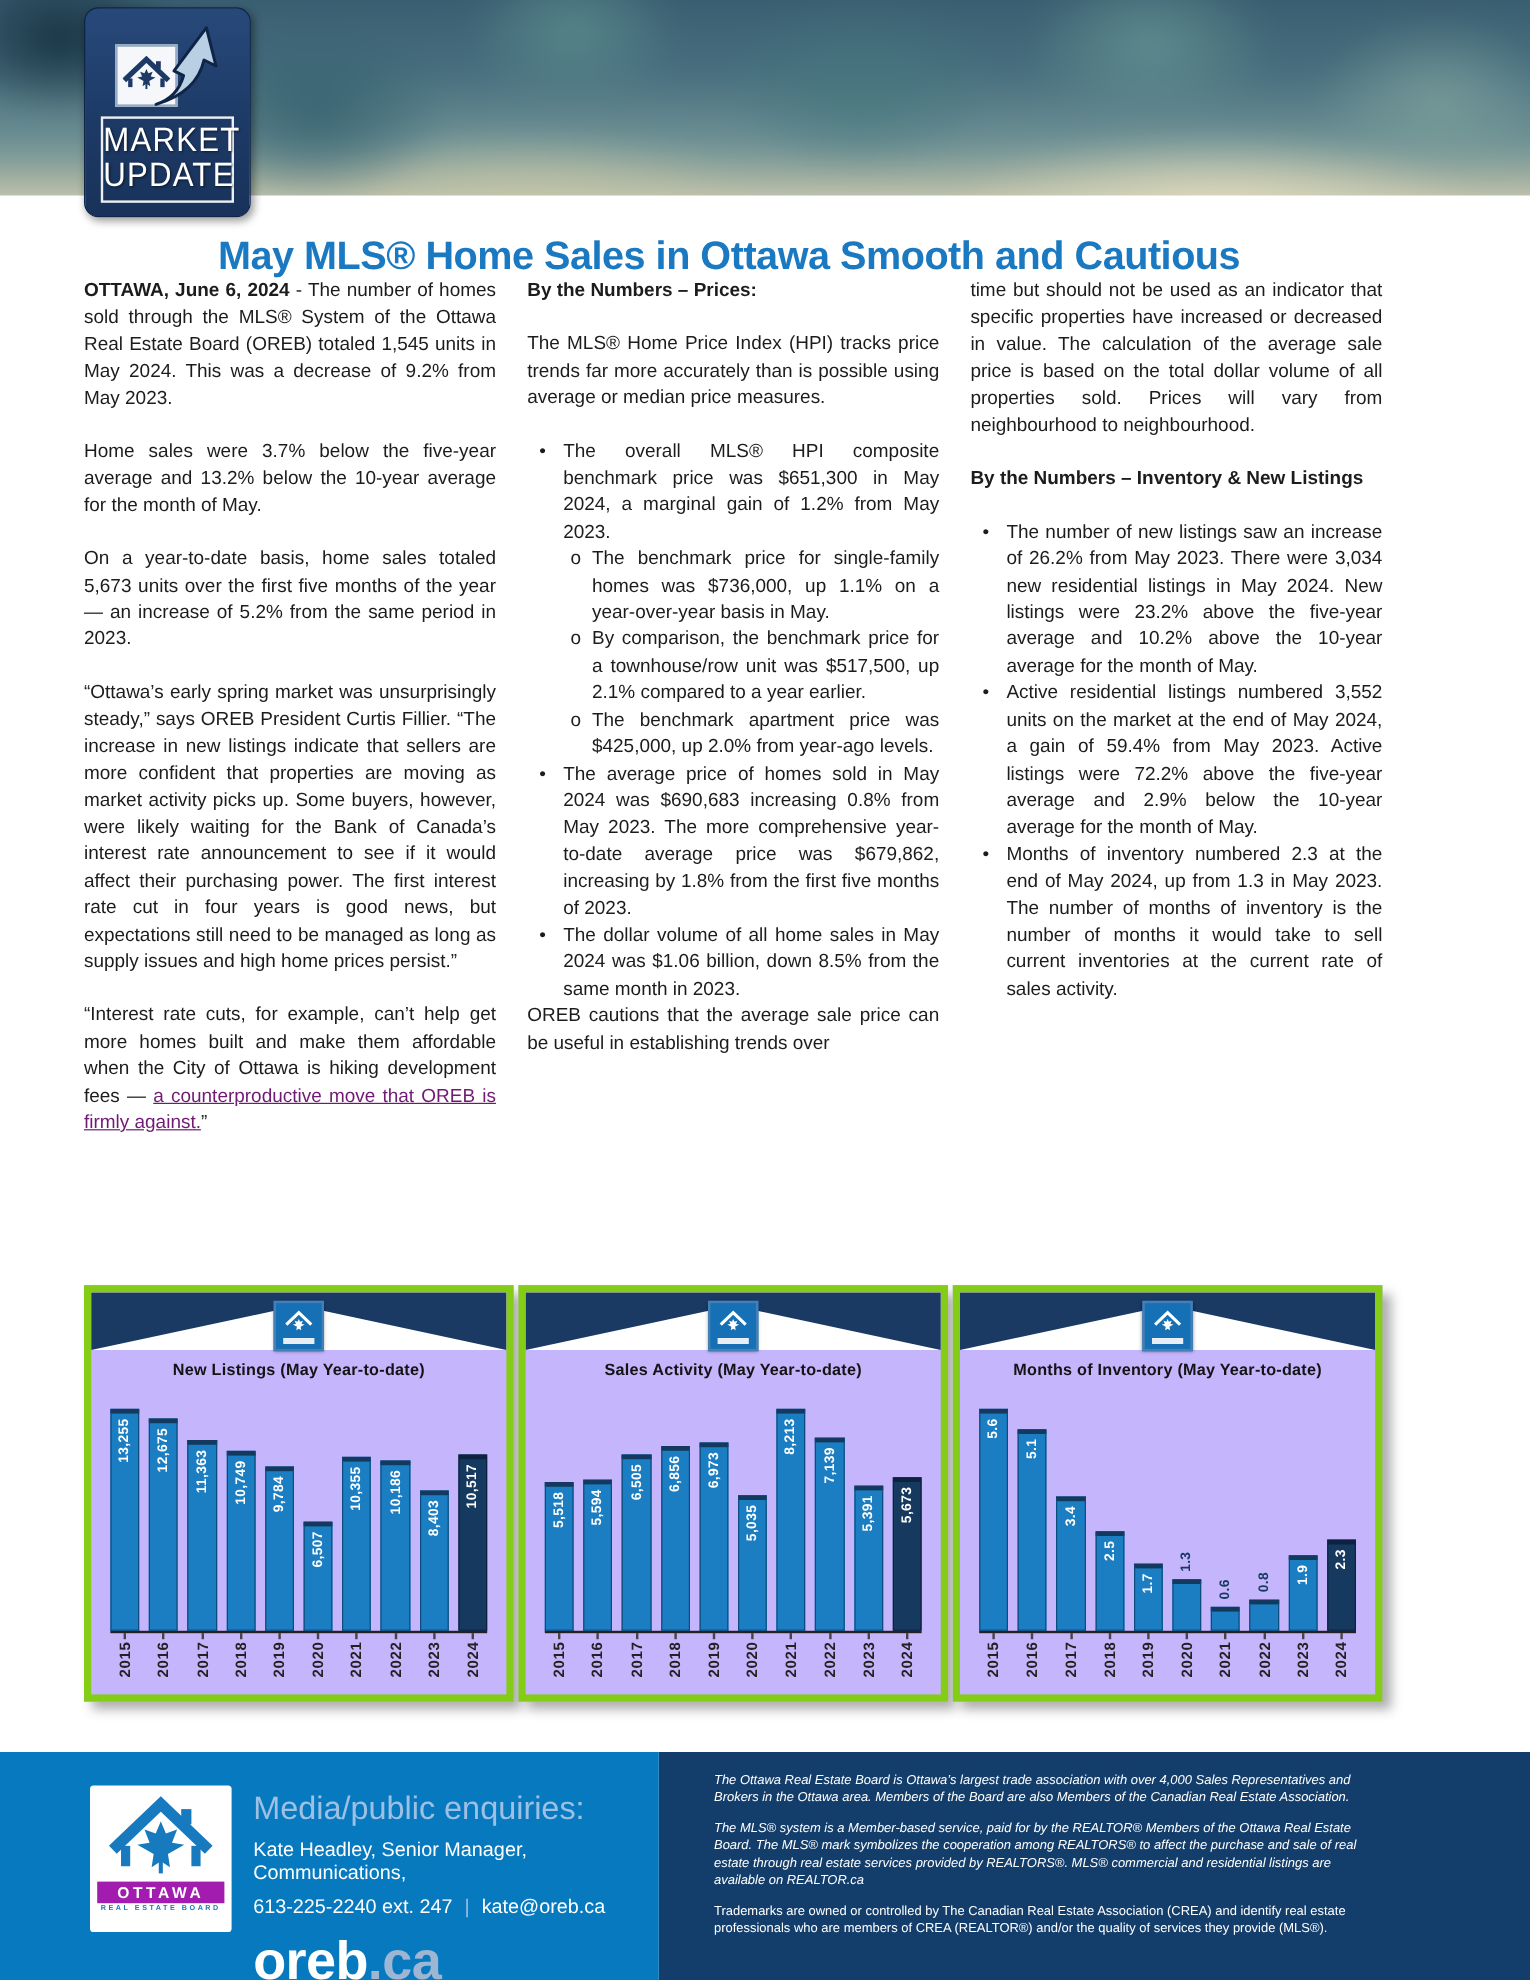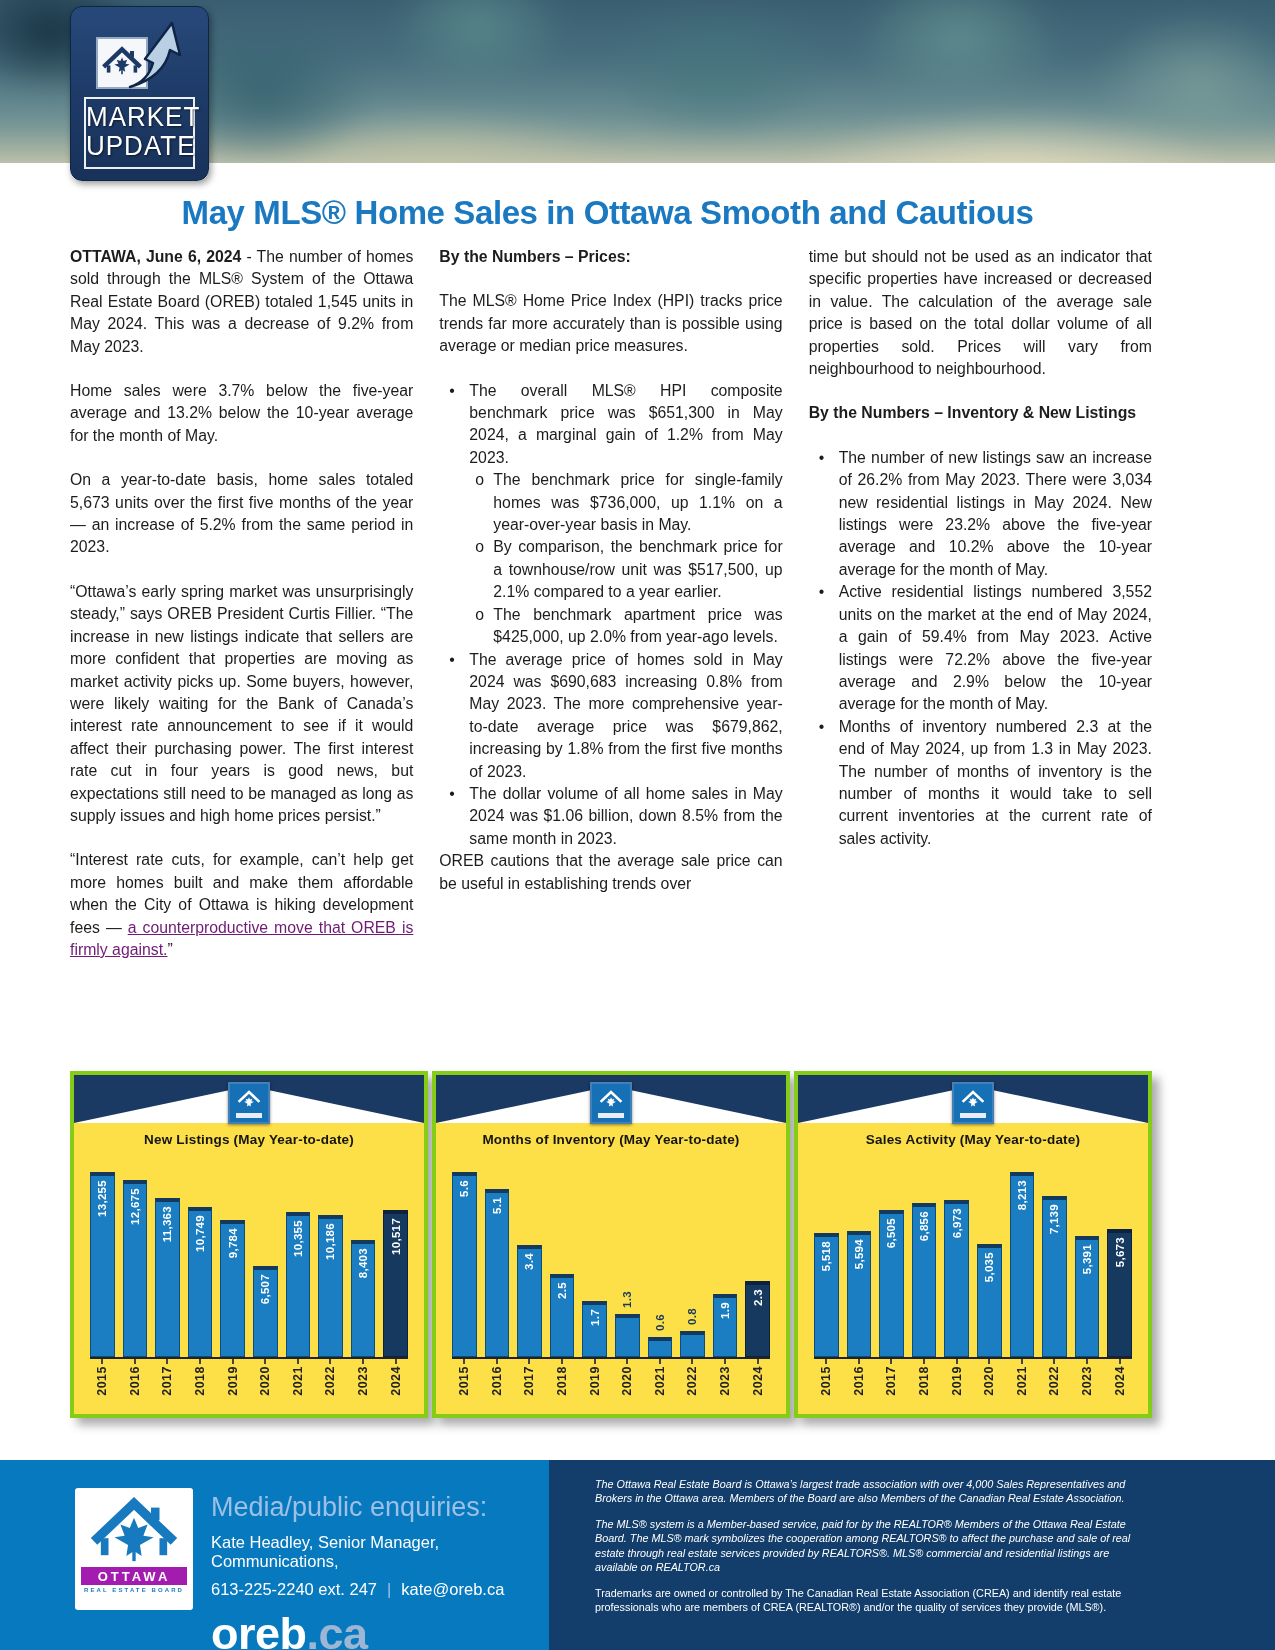--- a/index.html
+++ b/index.html
@@ -30,38 +30,38 @@
   .badge-arrow{position:absolute;right:0;top:-4px;width:66px;height:78px;}
   .badge-frame{margin:0 13px;border:2px solid rgba(255,255,255,.92);padding:3px 0 7px;}
   .badge-text{text-align:center;color:#fff;font-size:26px;line-height:29px;font-weight:400;
               letter-spacing:1px;transform:scaleY(1.08);text-shadow:1px 1px 2px rgba(0,0,0,.55);}
 
   
   .main-title{position:absolute;top:194px;left:0;width:1215px;text-align:center;
               color:#1a79c0;font-size:33px;font-weight:700;letter-spacing:-.4px;}
 
   
-  .columns{position:absolute;top:246px;left:70px;width:1082px;display:flex;gap:26px;}
+  .columns{position:absolute;top:232px;left:70px;width:1082px;display:flex;gap:26px;}
   .col{flex:1;font-size:15.8px;line-height:22.4px;text-align:justify;}
   .col p{margin:0 0 22px 0;}
   .col .heading{font-weight:700;margin:0 0 22px 0;}
   .lead{font-weight:700;}
   .doclink{color:#701a75;text-decoration:underline;cursor:pointer;}
   .blist{margin:0 0 0 2px;}
   .b1{display:flex;margin:0 0 0 0;}
   .b1 .g{width:20px;min-width:20px;padding-left:8px;box-sizing:content-box;}
   .b1 .bt{flex:1;}
   .b2{display:flex;margin-left:34px;}
   .b2 .g{width:18px;min-width:18px;}
   .b2 .bt{flex:1;}
   .mt{margin-top:22px;}
 
   
   .charts{position:absolute;top:1071px;left:70px;width:1082px;display:flex;gap:4px;}
-  .chart{flex:1;height:347px;background:#fde047;border:4px solid #84cc16;position:relative;
+  .chart{flex:1;height:347px;background:#c4b5fd;border:6px solid #84cc16;position:relative;
          box-shadow:7px 7px 9px rgba(70,70,70,.45);box-sizing:border-box;}
   .chart-banner{position:relative;height:48px;}
   .chart-banner svg.peak{position:absolute;inset:0;width:100%;height:100%;}
   .chart-logo{position:absolute;left:50%;top:7px;transform:translateX(-50%);width:38px;height:38px;
               background:#1570b5;border:2px solid #447fb5;box-shadow:0 1px 3px rgba(0,0,0,.45);
               display:flex;flex-direction:column;align-items:center;justify-content:center;z-index:3;}
   .chart-logo .strip{width:26px;height:5px;background:#e8eef5;margin-top:1px;}
   .chart-title{text-align:center;font-weight:700;font-size:13.5px;color:#141414;margin-top:9px;letter-spacing:.2px;}
   .plot{height:200px;margin:10px 16px 0;display:flex;align-items:flex-end;gap:8px;
         border-bottom:2px solid #222;position:relative;}
@@ -311,67 +311,70 @@
           <polygon points="0,48 177,11 354,48" fill="#ffffff"></polygon>
         </svg>
         <div class="chart-logo">
           <svg width="26" height="24" viewBox="0 0 100 90">
             <path d="M10 52 L50 14 L90 52" fill="none" stroke="#ffffff" stroke-width="10"></path>
             <path d="M50 34 L54 43 L63 40 L59 50 L69 52 L56 59 L58 70 L50 65 L42 70 L44 59 L31 52 L41 50 L37 40 L46 43 Z" fill="#ffffff"></path>
           </svg>
           <div class="strip"></div>
         </div>
       </div>
-      <div class="chart-title">Months of Inventory (May Year-to-date)</div>
+      <div class="chart-title">Sales Activity (May Year-to-date)</div>
       <div class="plot">
           <div class="bar-slot">
+            <div class="bar" style="height: 124px;">
+              <span class="bar-label">5,518</span>
+            </div>
+          </div>
+          <div class="bar-slot">
+            <div class="bar" style="height: 126px;">
+              <span class="bar-label">5,594</span>
+            </div>
+          </div>
+          <div class="bar-slot">
+            <div class="bar" style="height: 147px;">
+              <span class="bar-label">6,505</span>
+            </div>
+          </div>
+          <div class="bar-slot">
+            <div class="bar" style="height: 154px;">
+              <span class="bar-label">6,856</span>
+            </div>
+          </div>
+          <div class="bar-slot">
+            <div class="bar" style="height: 157px;">
+              <span class="bar-label">6,973</span>
+            </div>
+          </div>
+          <div class="bar-slot">
+            <div class="bar" style="height: 113px;">
+              <span class="bar-label">5,035</span>
+            </div>
+          </div>
+          <div class="bar-slot">
             <div class="bar" style="height: 185px;">
-              <span class="bar-label">5.6</span>
-            </div>
-          </div>
-          <div class="bar-slot">
-            <div class="bar" style="height: 168px;">
-              <span class="bar-label">5.1</span>
-            </div>
-          </div>
-          <div class="bar-slot">
-            <div class="bar" style="height: 112px;">
-              <span class="bar-label">3.4</span>
-            </div>
-          </div>
-          <div class="bar-slot">
-            <div class="bar" style="height: 83px;">
-              <span class="bar-label">2.5</span>
-            </div>
-          </div>
-          <div class="bar-slot">
-            <div class="bar" style="height: 56px;">
-              <span class="bar-label">1.7</span>
-            </div>
-          </div>
-          <div class="bar-slot">
-            <span class="bar-label outside" style="bottom: 49px;">1.3</span>
-            <div class="bar" style="height: 43px;"></div>
-          </div>
-          <div class="bar-slot">
-            <span class="bar-label outside" style="bottom: 26px;">0.6</span>
-            <div class="bar" style="height: 20px;"></div>
-          </div>
-          <div class="bar-slot">
-            <span class="bar-label outside" style="bottom: 32px;">0.8</span>
-            <div class="bar" style="height: 26px;"></div>
-          </div>
-          <div class="bar-slot">
-            <div class="bar" style="height: 63px;">
-              <span class="bar-label">1.9</span>
-            </div>
-          </div>
-          <div class="bar-slot">
-            <div class="bar dark" style="height: 76px;">
-              <span class="bar-label">2.3</span>
+              <span class="bar-label">8,213</span>
+            </div>
+          </div>
+          <div class="bar-slot">
+            <div class="bar" style="height: 161px;">
+              <span class="bar-label">7,139</span>
+            </div>
+          </div>
+          <div class="bar-slot">
+            <div class="bar" style="height: 121px;">
+              <span class="bar-label">5,391</span>
+            </div>
+          </div>
+          <div class="bar-slot">
+            <div class="bar dark" style="height: 128px;">
+              <span class="bar-label">5,673</span>
             </div>
           </div>
         </div>
       <div class="axis">
           <div class="tick-label">
             <i class="tick"></i>
             <span>2015</span>
           </div>
           <div class="tick-label">
             <i class="tick"></i>
@@ -419,70 +422,67 @@
           <polygon points="0,48 177,11 354,48" fill="#ffffff"></polygon>
         </svg>
         <div class="chart-logo">
           <svg width="26" height="24" viewBox="0 0 100 90">
             <path d="M10 52 L50 14 L90 52" fill="none" stroke="#ffffff" stroke-width="10"></path>
             <path d="M50 34 L54 43 L63 40 L59 50 L69 52 L56 59 L58 70 L50 65 L42 70 L44 59 L31 52 L41 50 L37 40 L46 43 Z" fill="#ffffff"></path>
           </svg>
           <div class="strip"></div>
         </div>
       </div>
-      <div class="chart-title">Sales Activity (May Year-to-date)</div>
+      <div class="chart-title">Months of Inventory (May Year-to-date)</div>
       <div class="plot">
           <div class="bar-slot">
-            <div class="bar" style="height: 124px;">
-              <span class="bar-label">5,518</span>
-            </div>
-          </div>
-          <div class="bar-slot">
-            <div class="bar" style="height: 126px;">
-              <span class="bar-label">5,594</span>
-            </div>
-          </div>
-          <div class="bar-slot">
-            <div class="bar" style="height: 147px;">
-              <span class="bar-label">6,505</span>
-            </div>
-          </div>
-          <div class="bar-slot">
-            <div class="bar" style="height: 154px;">
-              <span class="bar-label">6,856</span>
-            </div>
-          </div>
-          <div class="bar-slot">
-            <div class="bar" style="height: 157px;">
-              <span class="bar-label">6,973</span>
-            </div>
-          </div>
-          <div class="bar-slot">
-            <div class="bar" style="height: 113px;">
-              <span class="bar-label">5,035</span>
-            </div>
-          </div>
-          <div class="bar-slot">
             <div class="bar" style="height: 185px;">
-              <span class="bar-label">8,213</span>
-            </div>
-          </div>
-          <div class="bar-slot">
-            <div class="bar" style="height: 161px;">
-              <span class="bar-label">7,139</span>
-            </div>
-          </div>
-          <div class="bar-slot">
-            <div class="bar" style="height: 121px;">
-              <span class="bar-label">5,391</span>
-            </div>
-          </div>
-          <div class="bar-slot">
-            <div class="bar dark" style="height: 128px;">
-              <span class="bar-label">5,673</span>
+              <span class="bar-label">5.6</span>
+            </div>
+          </div>
+          <div class="bar-slot">
+            <div class="bar" style="height: 168px;">
+              <span class="bar-label">5.1</span>
+            </div>
+          </div>
+          <div class="bar-slot">
+            <div class="bar" style="height: 112px;">
+              <span class="bar-label">3.4</span>
+            </div>
+          </div>
+          <div class="bar-slot">
+            <div class="bar" style="height: 83px;">
+              <span class="bar-label">2.5</span>
+            </div>
+          </div>
+          <div class="bar-slot">
+            <div class="bar" style="height: 56px;">
+              <span class="bar-label">1.7</span>
+            </div>
+          </div>
+          <div class="bar-slot">
+            <span class="bar-label outside" style="bottom: 49px;">1.3</span>
+            <div class="bar" style="height: 43px;"></div>
+          </div>
+          <div class="bar-slot">
+            <span class="bar-label outside" style="bottom: 26px;">0.6</span>
+            <div class="bar" style="height: 20px;"></div>
+          </div>
+          <div class="bar-slot">
+            <span class="bar-label outside" style="bottom: 32px;">0.8</span>
+            <div class="bar" style="height: 26px;"></div>
+          </div>
+          <div class="bar-slot">
+            <div class="bar" style="height: 63px;">
+              <span class="bar-label">1.9</span>
+            </div>
+          </div>
+          <div class="bar-slot">
+            <div class="bar dark" style="height: 76px;">
+              <span class="bar-label">2.3</span>
             </div>
           </div>
         </div>
       <div class="axis">
           <div class="tick-label">
             <i class="tick"></i>
             <span>2015</span>
           </div>
           <div class="tick-label">
             <i class="tick"></i>

